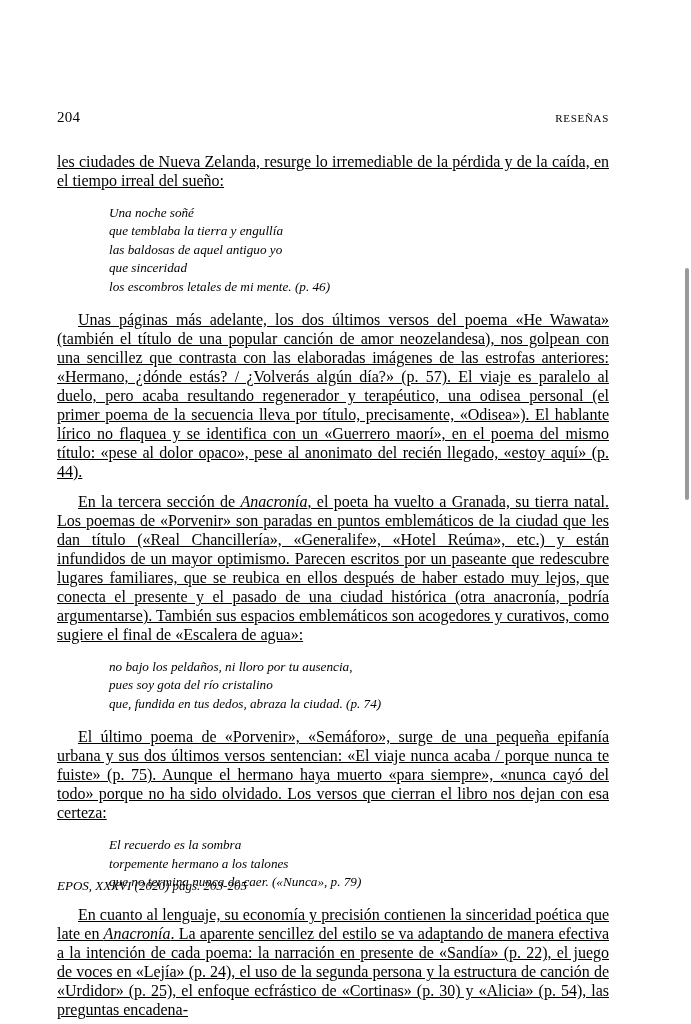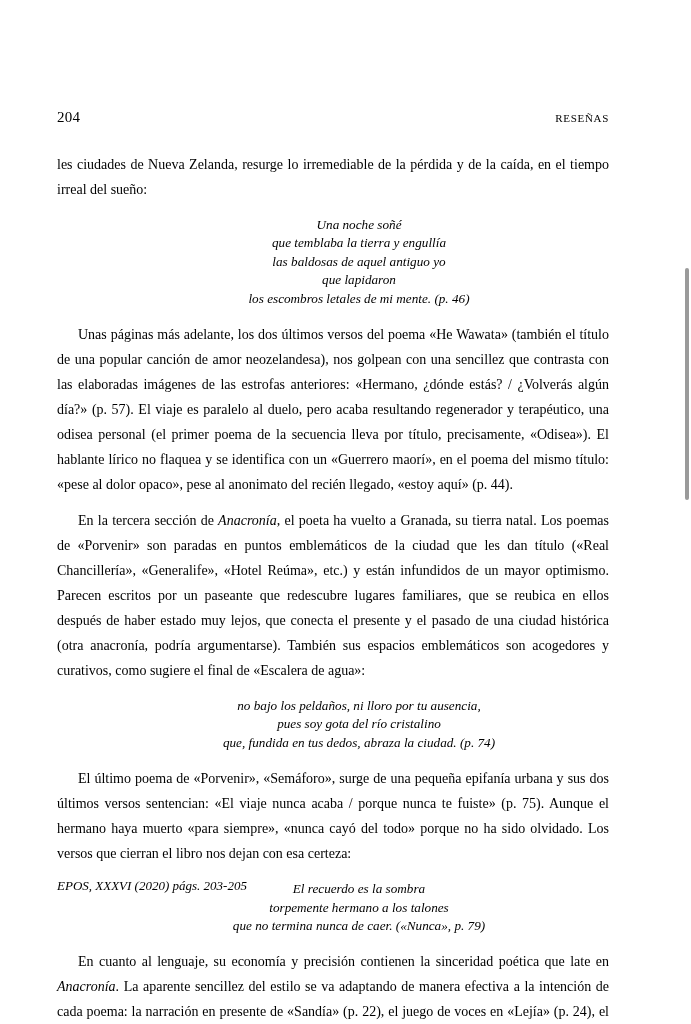--- a/index.html
+++ b/index.html
@@ -41,40 +41,40 @@
     font-size: 15px;
     letter-spacing: 0.2px;
   }
   .head-title {
     font-size: 11px;
     letter-spacing: 0.7px;
   }
   
   p.body {
     margin: 0 0 0 0;
-    font-size: 14px;
-    line-height: 25px;
+    font-size: 16px;
+    line-height: 19px;
     text-align: justify;
     text-justify: inter-word;
     hyphens: manual;
+    text-decoration: underline;
   }
   p.body + p.body {
     margin-top: 11px;
   }
   p.indent {
     text-indent: 21px;
   }
   
   .verse {
     margin: 14px 0 14px 0;
     padding-left: 52px;
     font-style: italic;
     font-size: 13.2px;
     line-height: 18.4px;
-    text-align: center;
   }
   .verse .line {
     white-space: pre-wrap;
   }
   
   .first-para {
     margin-top: 0;
   }
   
   .footer {
@@ -116,21 +116,21 @@
       <span class="folio">204</span>
       <span class="head-title">RESEÑAS</span>
     </div>
 
     <p class="body first-para">les ciudades de Nueva Zelanda, resurge lo irremediable de la pérdida y de la caída, en el tiempo irreal del sueño:</p>
 
     <div class="verse">
       <div class="line">Una noche soñé</div>
       <div class="line">que temblaba la tierra y engullía</div>
       <div class="line">las baldosas de aquel antiguo yo</div>
-      <div class="line">que lapidaron</div>
+      <div class="line">que sinceridad</div>
       <div class="line">los escombros letales de mi mente. (p. 46)</div>
     </div>
 
     <p class="body indent">Unas páginas más adelante, los dos últimos versos del poema «He Wawata» (también el título de una popular canción de amor neozelandesa), nos golpean con una sencillez que contrasta con las elaboradas imágenes de las estrofas anteriores: «Hermano, ¿dónde estás? / ¿Volverás algún día?» (p. 57). El viaje es paralelo al duelo, pero acaba resultando regenerador y terapéutico, una odisea personal (el primer poema de la secuencia lleva por título, precisamente, «Odisea»). El hablante lírico no flaquea y se identifica con un «Guerrero maorí», en el poema del mismo título: «pese al dolor opaco», pese al anonimato del recién llegado, «estoy aquí» (p. 44).</p>
 
     <p class="body indent"><span>En la tercera sección de </span><em class="ital">Anacronía</em><span>, el poeta ha vuelto a Granada, su tierra natal. Los poemas de «Porvenir» son paradas en puntos emblemáticos de la ciudad que les dan título («Real Chancillería», «Generalife», «Hotel Reúma», etc.) y están infundidos de un mayor optimismo. Parecen escritos por un paseante que redescubre lugares familiares, que se reubica en ellos después de haber estado muy lejos, que conecta el presente y el pasado de una ciudad histórica (otra anacronía, podría argumentarse). También sus espacios emblemáticos son acogedores y curativos, como sugiere el final de «Escalera de agua»:</span></p>
 
     <div class="verse">
       <div class="line">no bajo los peldaños, ni lloro por tu ausencia,</div>
       <div class="line">pues soy gota del río cristalino</div>

